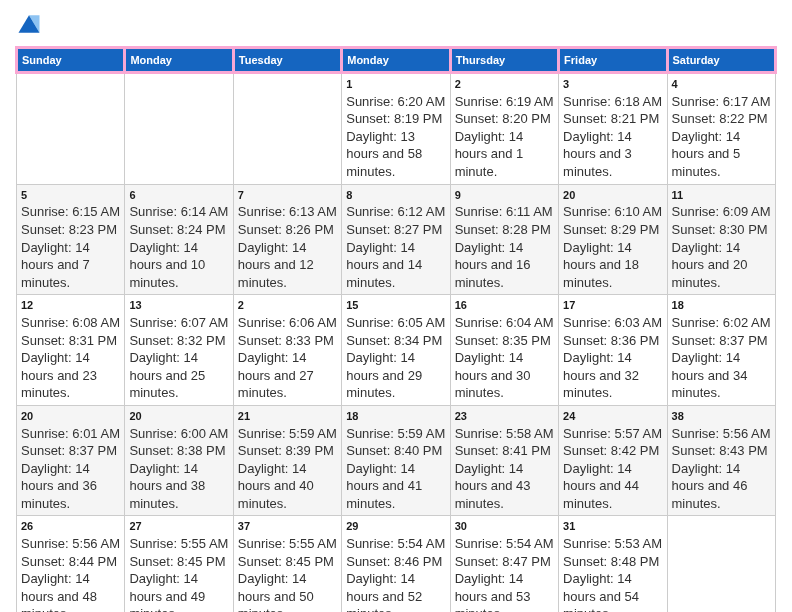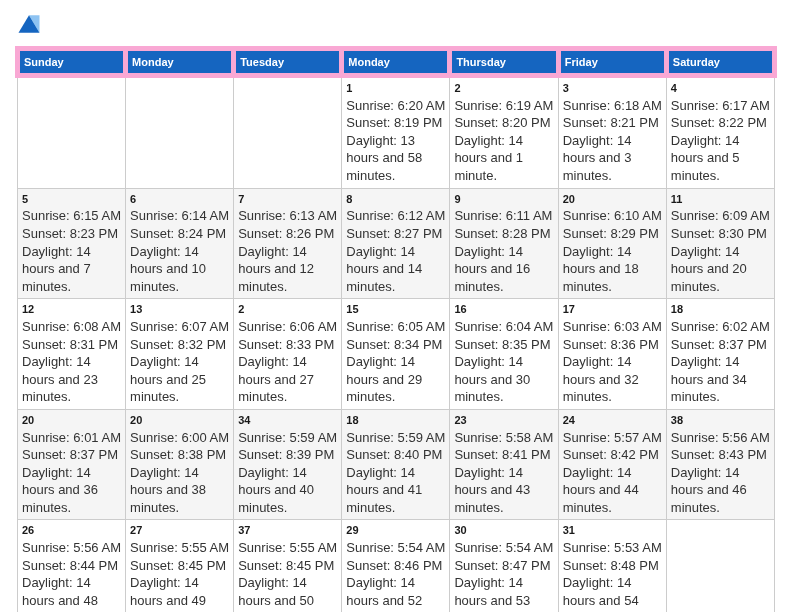--- a/index.html
+++ b/index.html
@@ -56,21 +56,21 @@
       border-collapse: collapse;
       font-size: 10px;
     }
     .calendar thead tr th {
       background-color: #1565c0;
       color: #fff;
       padding: 5px 4px;
       text-align: left;
       font-size: 11px;
       font-weight: bold;
-      border: 5px solid #f9a8d4;
+      border: 3px solid #f9a8d4;
     }
     .calendar tbody tr td {
       border: 1px solid #ccc;
       vertical-align: top;
       padding: 3px 4px;
       width: 113px;
       height: 88px;
       color: #333;
       line-height: 1.35;
     }
@@ -213,21 +213,21 @@
         <tr>
           <td>
             <span class="day-num">20</span>
             <div class="day-info">Sunrise: 6:01 AM<br>Sunset: 8:37 PM<br>Daylight: 14 hours and 36 minutes.</div>
           </td>
           <td>
             <span class="day-num">20</span>
             <div class="day-info">Sunrise: 6:00 AM<br>Sunset: 8:38 PM<br>Daylight: 14 hours and 38 minutes.</div>
           </td>
           <td>
-            <span class="day-num">34</span>
+            <span class="day-num">21</span>
             <div class="day-info">Sunrise: 5:59 AM<br>Sunset: 8:39 PM<br>Daylight: 14 hours and 40 minutes.</div>
           </td>
           <td>
             <span class="day-num">18</span>
             <div class="day-info">Sunrise: 5:59 AM<br>Sunset: 8:40 PM<br>Daylight: 14 hours and 41 minutes.</div>
           </td>
           <td>
             <span class="day-num">23</span>
             <div class="day-info">Sunrise: 5:58 AM<br>Sunset: 8:41 PM<br>Daylight: 14 hours and 43 minutes.</div>
           </td>

